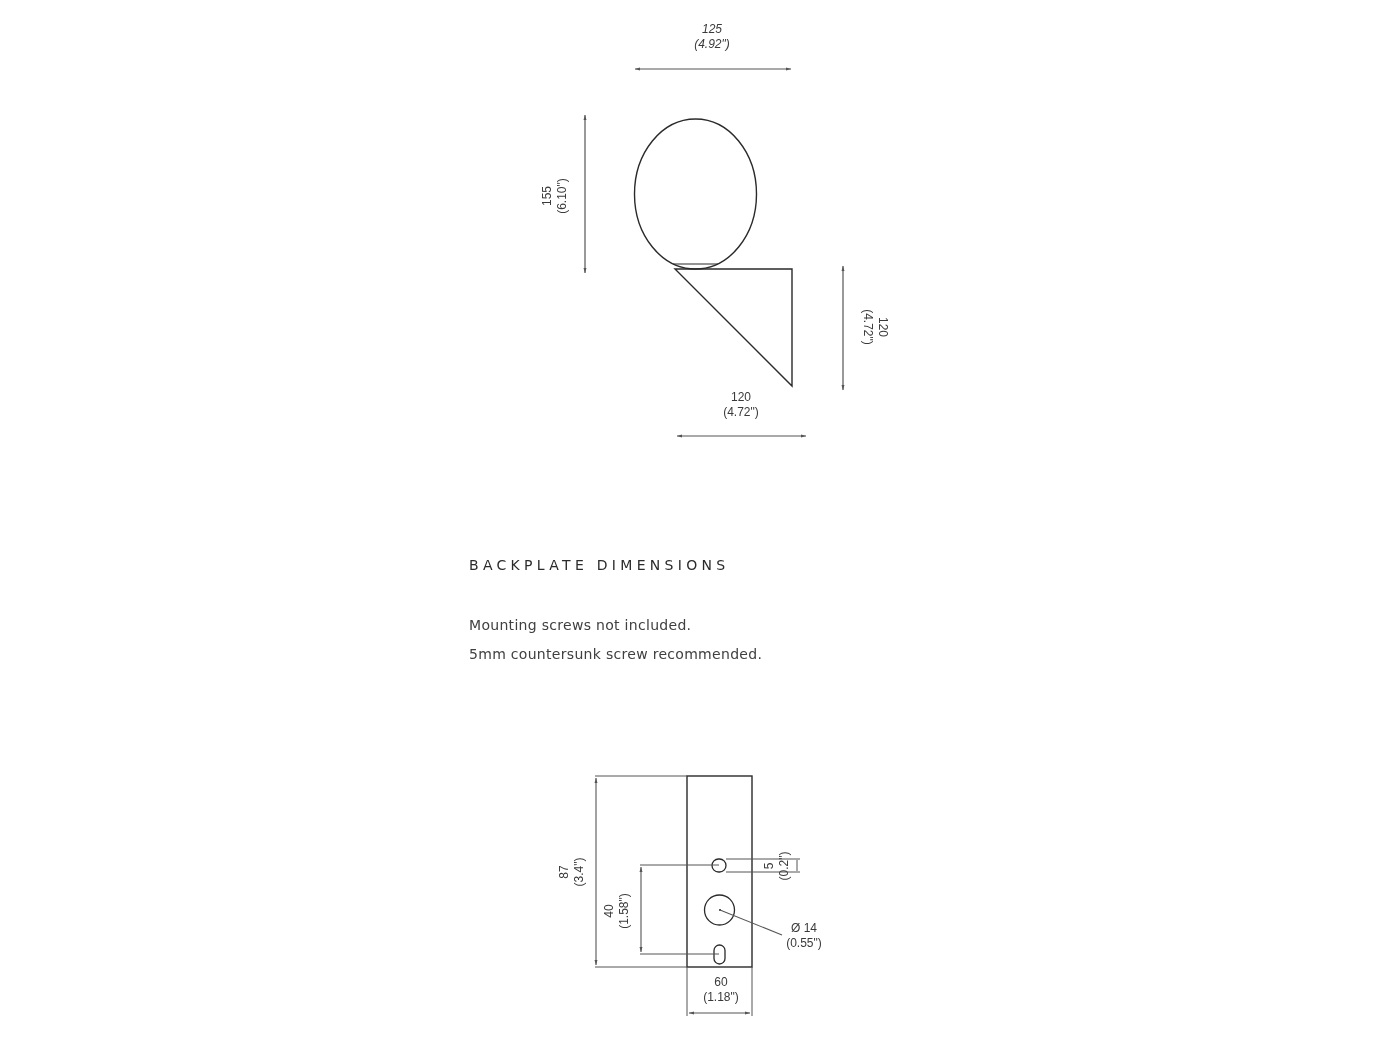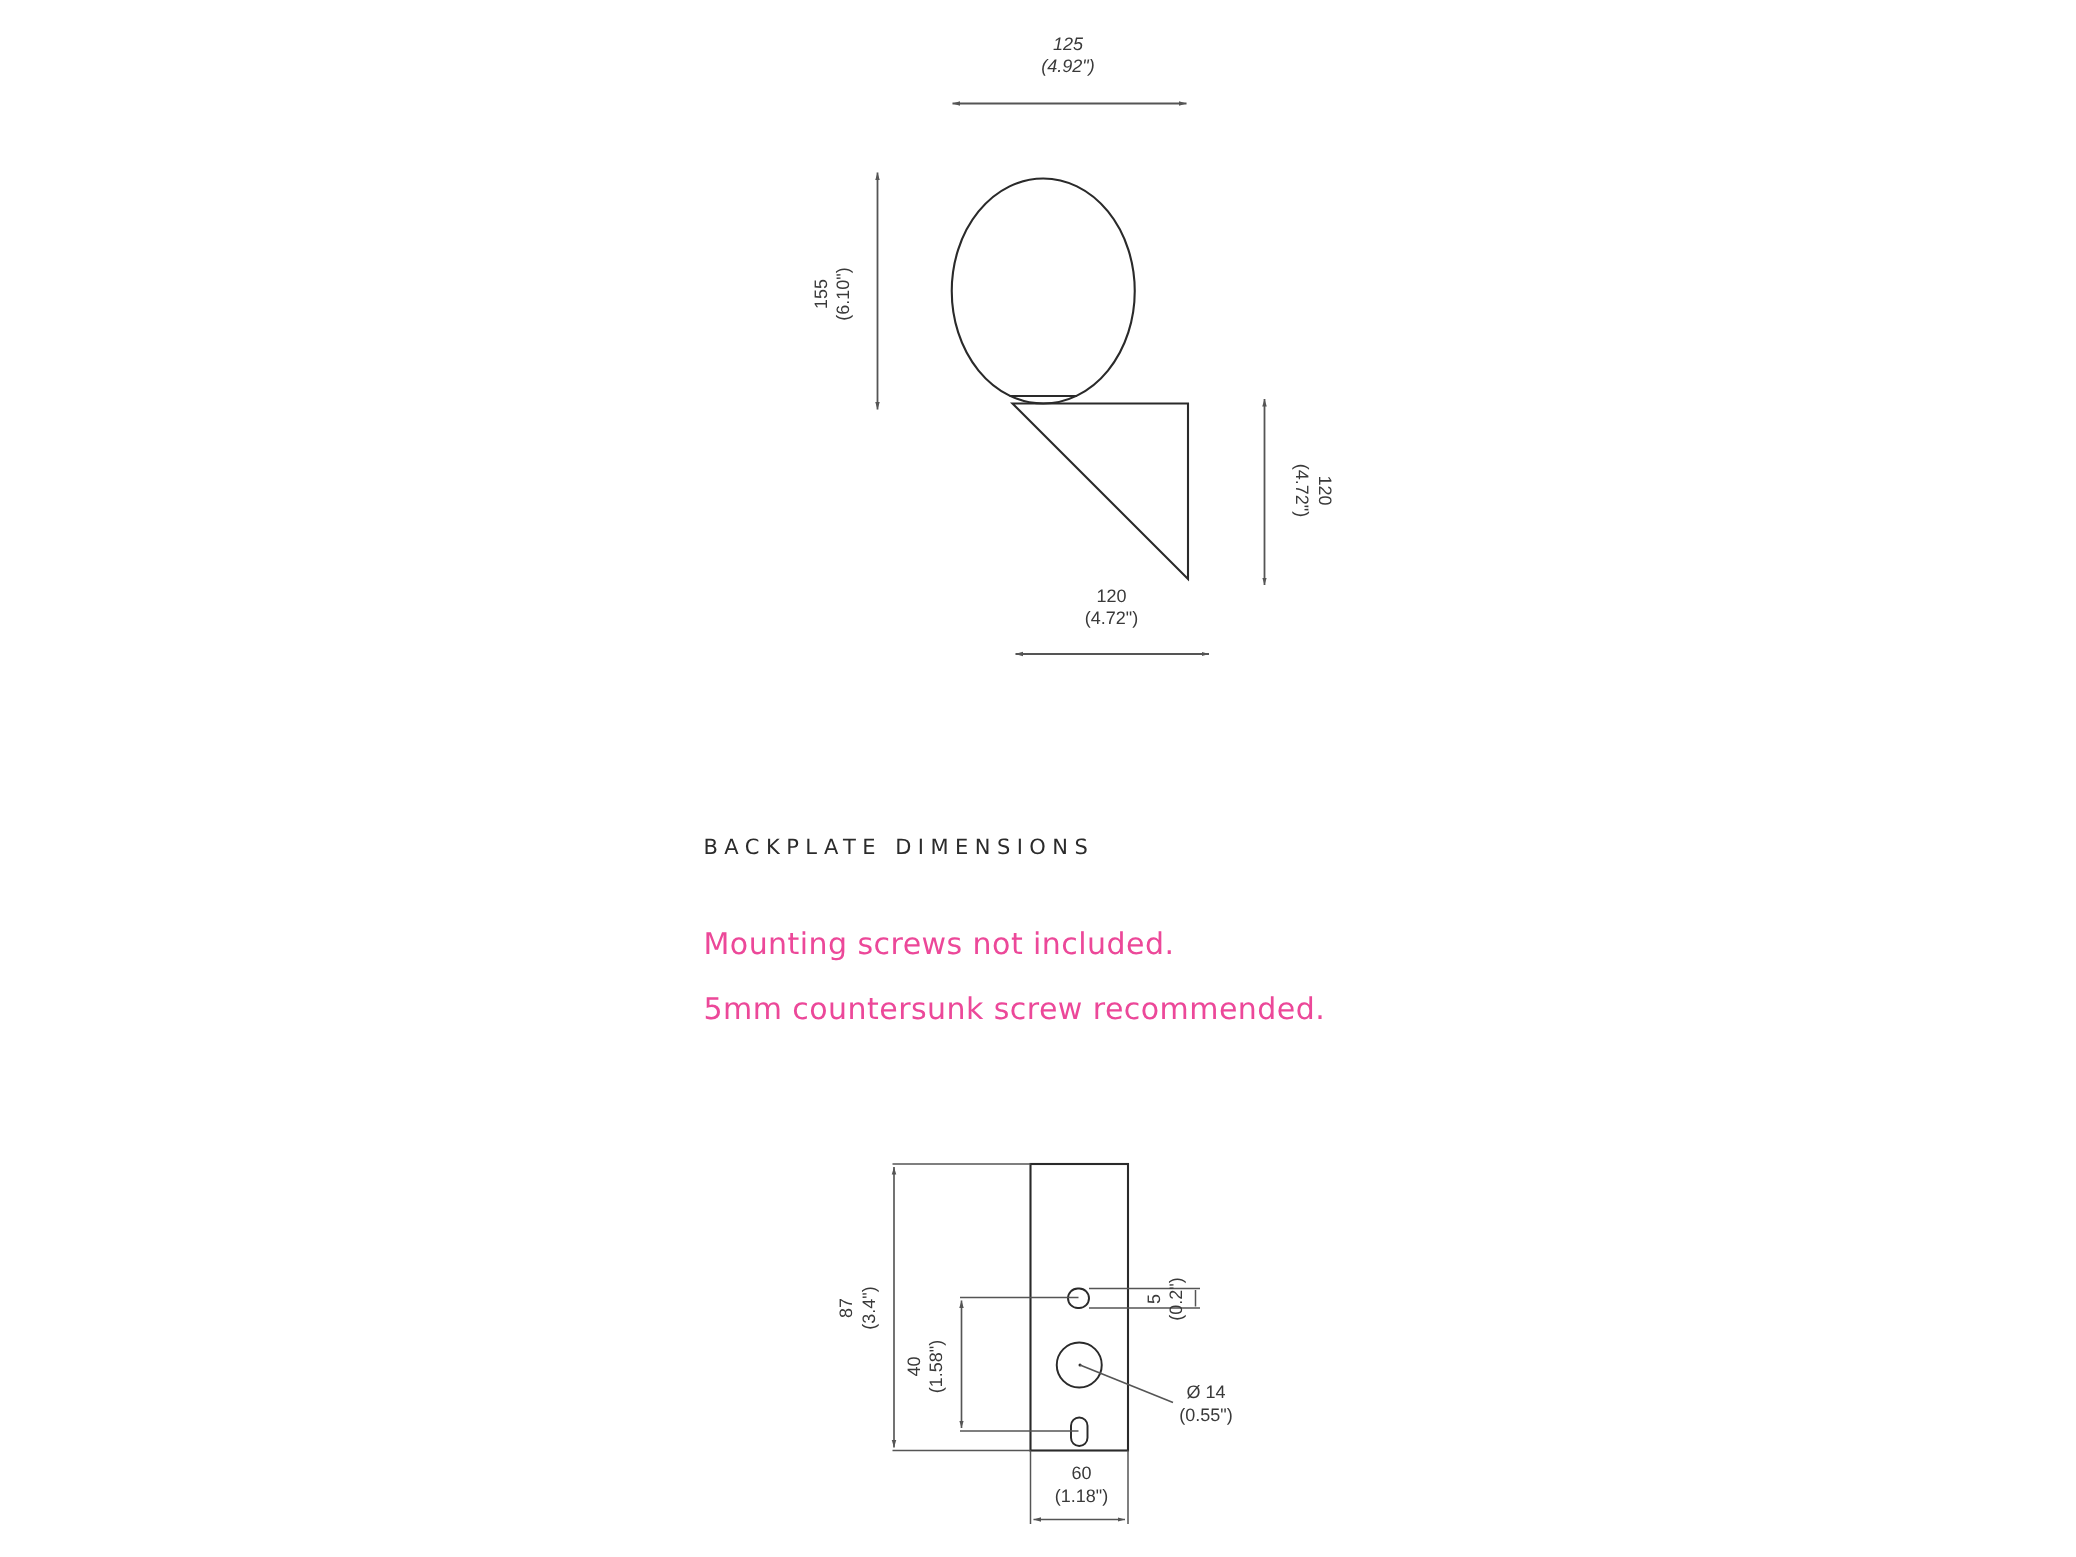--- a/index.html
+++ b/index.html
@@ -3,21 +3,21 @@
   <meta charset="utf-8">
   <style>
     html, body { margin: 0; padding: 0; background: #ffffff; }
     body { width: 1384px; height: 1038px; position: relative; overflow: hidden; font-family: "Liberation Sans", sans-serif; color: #2a2a2a; }
     .lbl { position: absolute; font-family: "Liberation Sans", sans-serif; font-size: 12px; line-height: 15px; color: #3a3a3a; text-align: center; white-space: nowrap; }
     .lbl span { display: block; }
     .rot-ccw { transform: rotate(-90deg); transform-origin: center center; }
     .rot-cw { transform: rotate(90deg); transform-origin: center center; }
     svg.drawing { position: absolute; left: 0; top: 0; }
     .heading { position: absolute; left: 469px; top: 557px; font-family: "DejaVu Sans", sans-serif; font-size: 14px; letter-spacing: 4.3px; color: #2b2b2b; font-weight: normal; white-space: nowrap; }
-    .note { position: absolute; left: 469px; font-family: "DejaVu Sans", sans-serif; font-size: 20px; color: #ec4899; white-space: nowrap; letter-spacing: 0.3px; }
+    .note { position: absolute; left: 469px; font-family: "DejaVu Sans", sans-serif; font-size: 14px; color: #404040; white-space: nowrap; letter-spacing: 0.3px; }
   </style>
 </head>
 <body>
 
 <svg class="drawing" width="1384" height="1038" viewBox="0 0 1384 1038">
   <defs>
     <marker id="arr" markerWidth="6" markerHeight="6" refX="5" refY="3" orient="auto-start-reverse" markerUnits="userSpaceOnUse">
       <path d="M0,1.5 L5,3 L0,4.5 z" fill="#555"></path>
     </marker>
   </defs>
@@ -102,21 +102,21 @@
   <span>(4.72")</span>
 </div>
 
 <div class="lbl" style="left:701px; top:390px; width:80px;">
   <span>120</span>
   <span>(4.72")</span>
 </div>
 
 <div class="heading">BACKPLATE DIMENSIONS</div>
 <div class="note" style="top:617px;">Mounting screws not included.</div>
-<div class="note" style="top:660px;">5mm countersunk screw recommended.</div>
+<div class="note" style="top:646px;">5mm countersunk screw recommended.</div>
 
 <div class="lbl rot-ccw" style="left:532px; top:857px; width:80px;">
   <span>87</span>
   <span>(3.4")</span>
 </div>
 
 <div class="lbl rot-ccw" style="left:577px; top:896px; width:80px;">
   <span>40</span>
   <span>(1.58")</span>
 </div>

